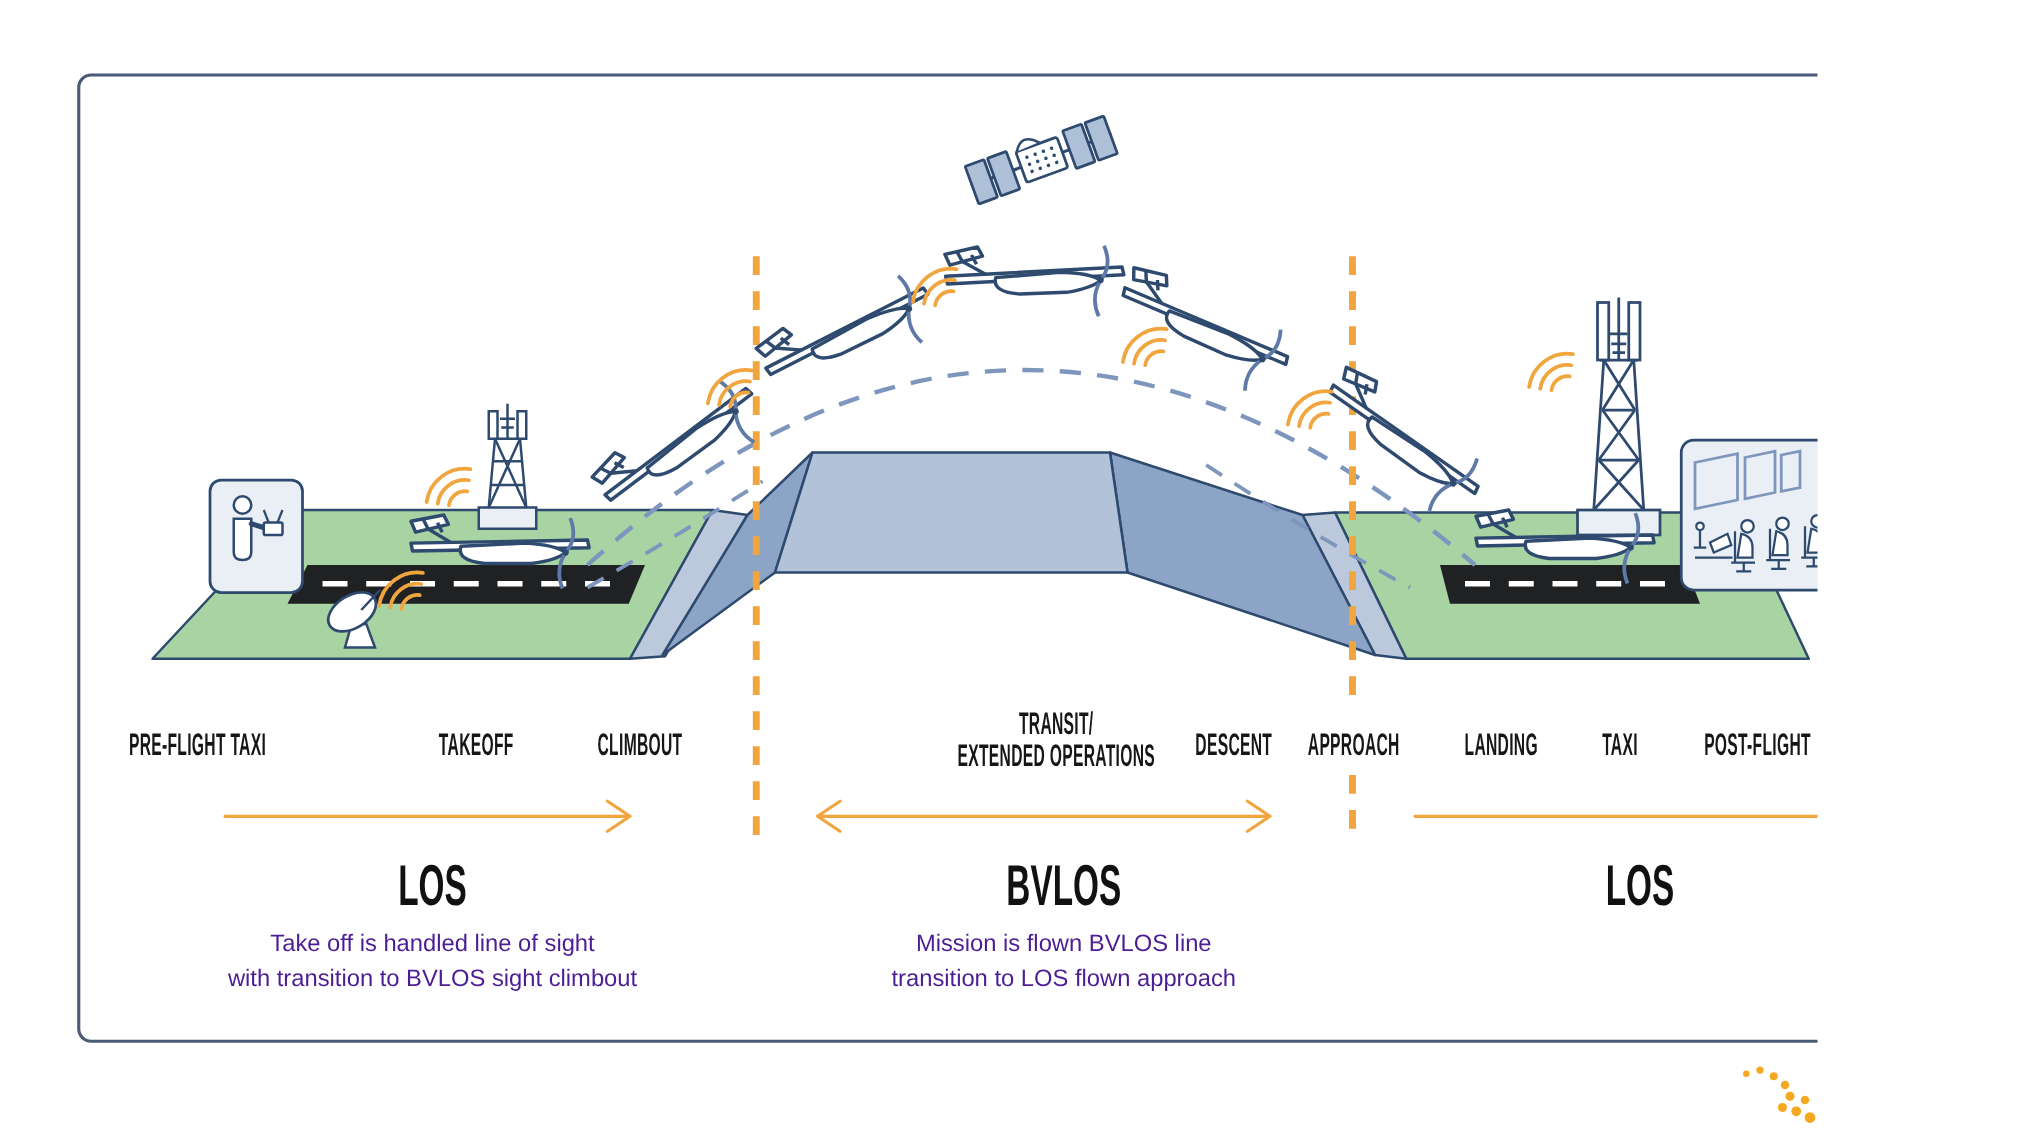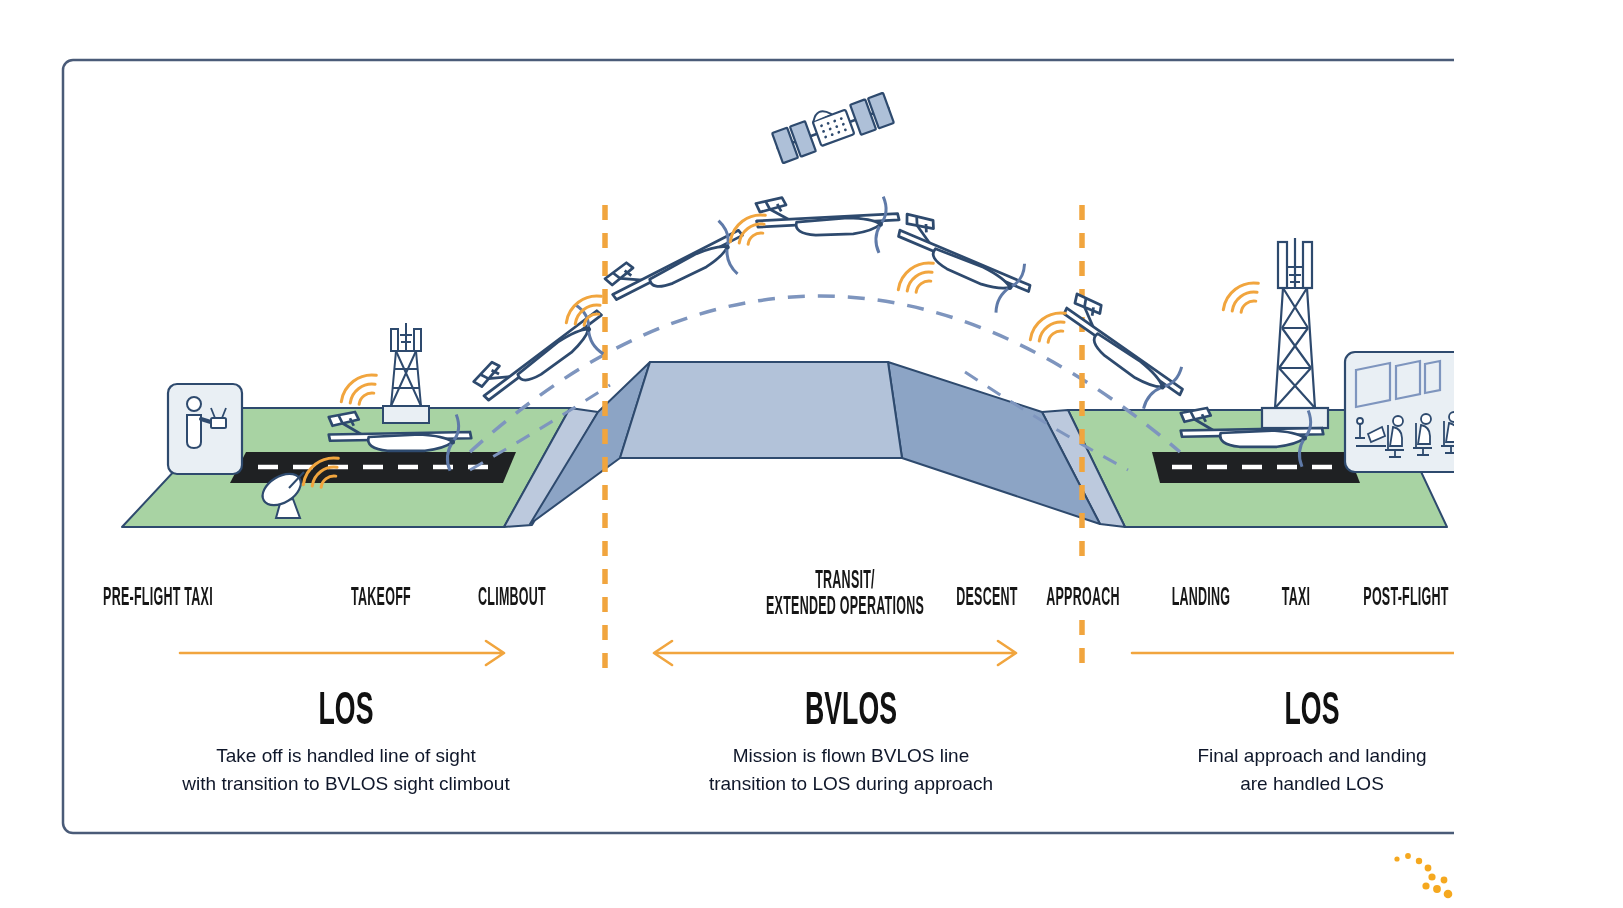--- a/index.html
+++ b/index.html
@@ -19,21 +19,21 @@
 
   .sec-heading {
     position:absolute; top:681px;
     transform:translateX(-50%) scaleX(0.58);
     white-space:nowrap; font-weight:700; font-size:46px; color:#111111;
   }
   .sec-desc {
     position:absolute; top:742px;
     transform:translateX(-50%);
     white-space:nowrap; text-align:center;
-    font-size:19px; line-height:27.5px; color:#0f172a;
+    font-size:19px; line-height:27.5px; color:#4c1d95;
   }
 
   .logo { position:absolute; left:1388px; top:846px; width:230px; height:60px; }
   .logo svg { position:absolute; left:0; top:4px; }
   .logo-text {
     position:absolute; left:76px; top:2px;
     font-weight:700; font-size:42px; letter-spacing:-1.5px; color:#8E979E;
   }
   .logo-reg {
     position:absolute; left:212px; top:8px;
@@ -214,25 +214,21 @@
   <div class="sec-heading" style="left:346px">LOS</div>
   <div class="sec-heading" style="left:851px">BVLOS</div>
   <div class="sec-heading" style="left:1312px">LOS</div>
 
   <div class="sec-desc" style="left:346px">
     <div>Take off is handled line of sight</div>
     <div>with transition to BVLOS sight climbout</div>
   </div>
   <div class="sec-desc" style="left:851px">
     <div>Mission is flown BVLOS line</div>
-    <div>transition to LOS during approach</div>
-  </div>
-  <div class="sec-desc" style="left:1312px">
-    <div>Final approach and landing</div>
-    <div>are handled LOS</div>
+    <div>transition to LOS flown approach</div>
   </div>
 
   <div class="logo">
     <svg width="70" height="56" viewBox="0 0 70 56">
       <g fill="#F5A81F">
         <circle cx="9" cy="9" r="2.6"></circle>
         <circle cx="20" cy="6" r="2.9"></circle>
         <circle cx="31" cy="11" r="3.2"></circle>
         <circle cx="40" cy="18" r="3.4"></circle>
         <circle cx="44" cy="27" r="3.6"></circle>

